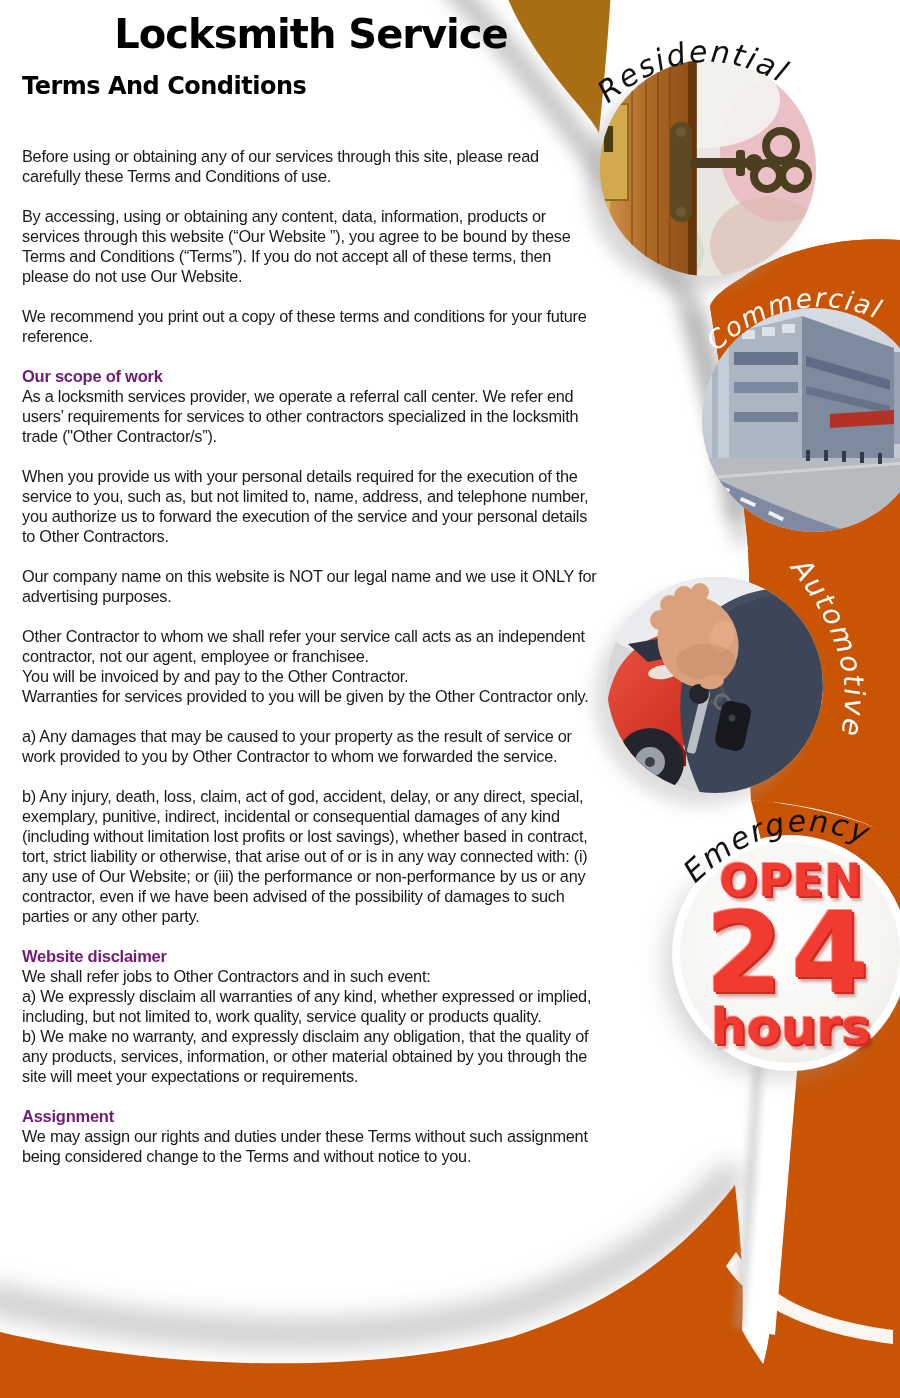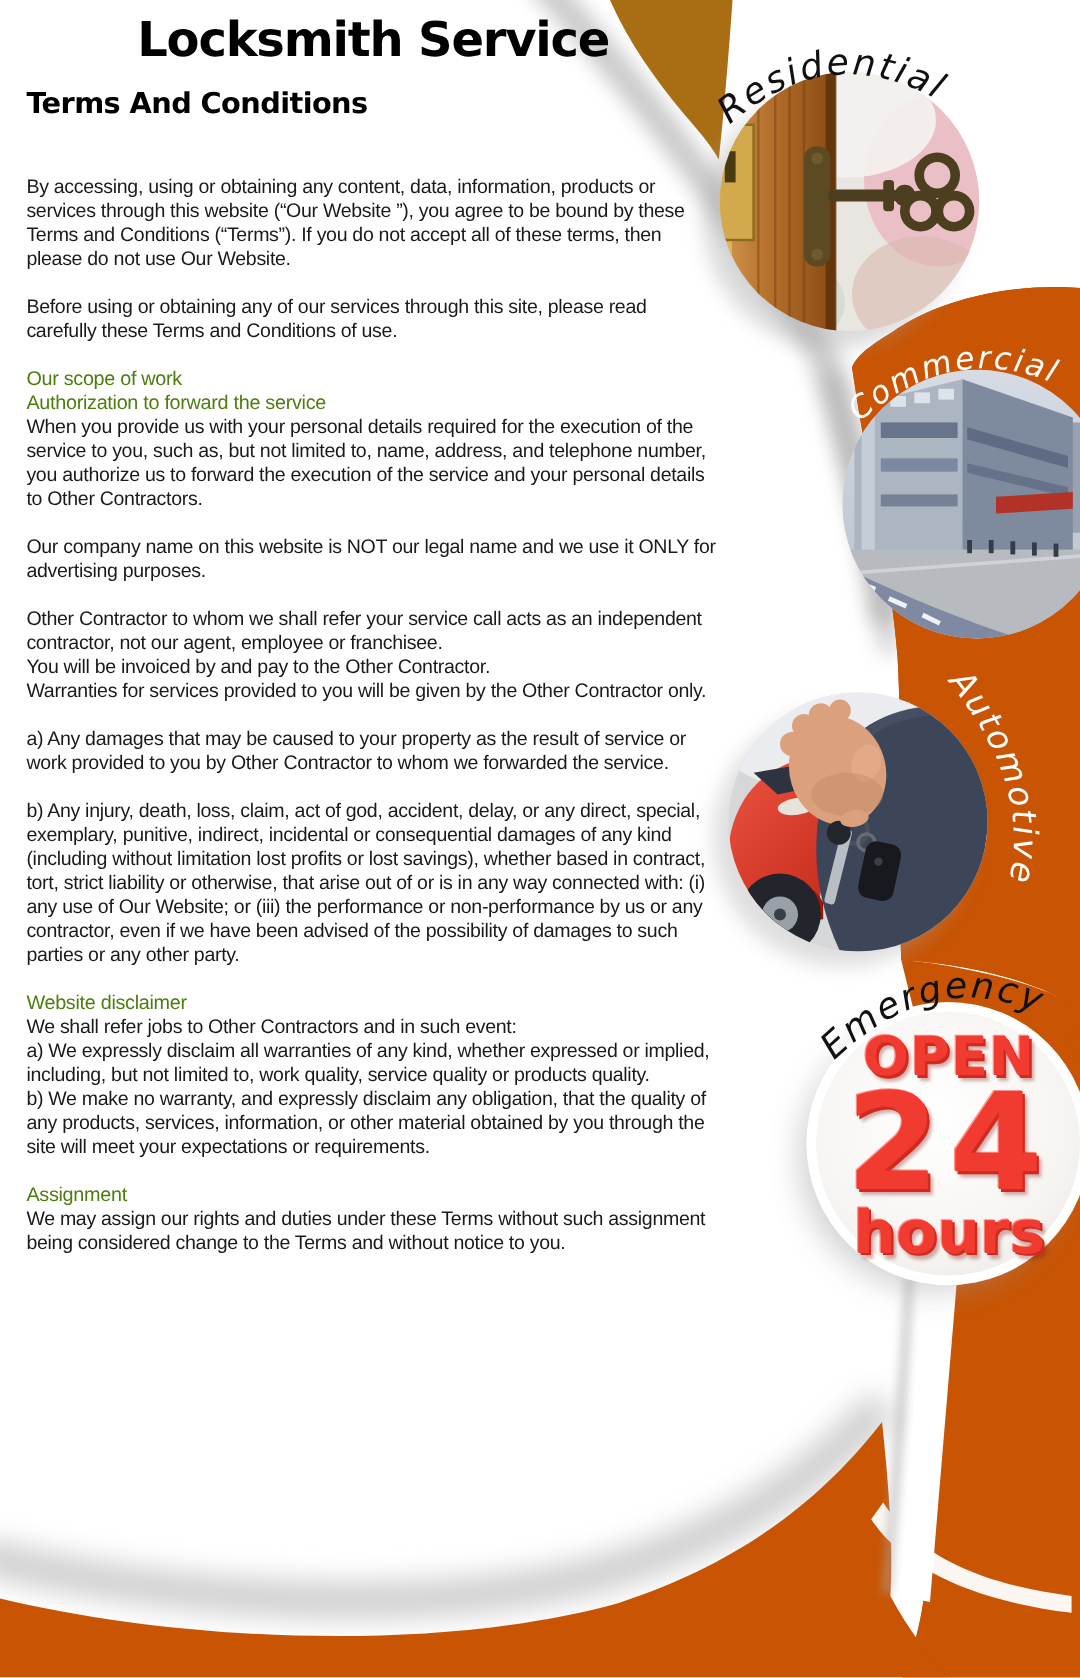--- a/index.html
+++ b/index.html
@@ -7,21 +7,21 @@
        font-family:"Liberation Sans",sans-serif;}
   .deco{position:absolute;left:0;top:0;width:900px;height:1398px;z-index:0;}
   
   .content{position:absolute;left:22px;top:8px;width:578px;z-index:3;color:#1a1a1a;}
   .title{font-family:"DejaVu Sans",sans-serif;font-weight:bold;font-size:40px;line-height:40px;
          text-align:center;margin:6px 0 0;letter-spacing:-1px;color:#000;}
   .subtitle{font-family:"DejaVu Sans",sans-serif;font-weight:bold;font-size:24px;line-height:28px;
          text-align:left;margin:18px 0 0;letter-spacing:-0.5px;color:#000;}
   .blocks{margin-top:46px;font-size:16.3px;line-height:20px;letter-spacing:-0.25px;}
   .blocks p{margin:0 0 20px;white-space:pre-line;}
-  .blocks h3{font-size:16.5px;line-height:20px;margin:0;font-weight:normal;color:#4d7c0f;}
+  .blocks h3{font-size:16.5px;line-height:20px;margin:0;font-weight:bold;color:#701a75;}
   
   .script{font-family:"DejaVu Sans",sans-serif;font-style:italic;letter-spacing:2px;}
   .lblack{fill:#101010;}
   .lwhite{fill:#ffffff;}
   
   .badge{position:absolute;left:672px;top:858px;width:238px;text-align:center;z-index:2;
          color:#f23b30;font-family:"DejaVu Sans",sans-serif;font-weight:bold;
          text-shadow:2px 2px 0 #cf2a1f,4px 5px 3px rgba(130,25,18,.35),-1px -1px 0 #ff938a;}
   .badge .l1{font-size:45px;line-height:46px;letter-spacing:1px;}
   .badge .l2{font-size:112px;line-height:98px;letter-spacing:8px;}
@@ -223,24 +223,25 @@
 <div class="badge">
   <div class="l1">OPEN</div>
   <div class="l2">24</div>
   <div class="l3">hours</div>
 </div>
 
 <div class="content">
   <h1 class="title">Locksmith Service</h1>
   <h2 class="subtitle">Terms And Conditions</h2>
   <div class="blocks">
+    <p>Before using or obtaining any of our services through this site, please read carefully these Terms and Conditions of use.</p>
     <p>By accessing, using or obtaining any content, data, information, products or services through this website (“Our Website ”), you agree to be bound by these Terms and Conditions (“Terms”). If you do not accept all of these terms, then please do not use Our Website.</p>
-    <p>Before using or obtaining any of our services through this site, please read carefully these Terms and Conditions of use.</p>
+    <p>We recommend you print out a copy of these terms and conditions for your future reference.</p>
     <h3>Our scope of work</h3>
-    <h3>Authorization to forward the service</h3>
+    <p>As a locksmith services provider, we operate a referral call center. We refer end users’ requirements for services to other contractors specialized in the locksmith trade ("Other Contractor/s”).</p>
     <p>When you provide us with your personal details required for the execution of the service to you, such as, but not limited to, name, address, and telephone number, you authorize us to forward the execution of the service and your personal details to Other Contractors.</p>
     <p>Our company name on this website is NOT our legal name and we use it ONLY for advertising purposes.</p>
     <p>Other Contractor to whom we shall refer your service call acts as an independent contractor, not our agent, employee or franchisee.
 You will be invoiced by and pay to the Other Contractor.
 Warranties for services provided to you will be given by the Other Contractor only.</p>
     <p>a) Any damages that may be caused to your property as the result of service or work provided to you by Other Contractor to whom we forwarded the service.</p>
     <p>b) Any injury, death, loss, claim, act of god, accident, delay, or any direct, special, exemplary, punitive, indirect, incidental or consequential damages of any kind (including without limitation lost profits or lost savings), whether based in contract, tort, strict liability or otherwise, that arise out of or is in any way connected with: (i) any use of Our Website; or (iii) the performance or non-performance by us or any contractor, even if we have been advised of the possibility of damages to such parties or any other party.</p>
     <h3>Website disclaimer</h3>
     <p>We shall refer jobs to Other Contractors and in such event:
 a) We expressly disclaim all warranties of any kind, whether expressed or implied, including, but not limited to, work quality, service quality or products quality.

